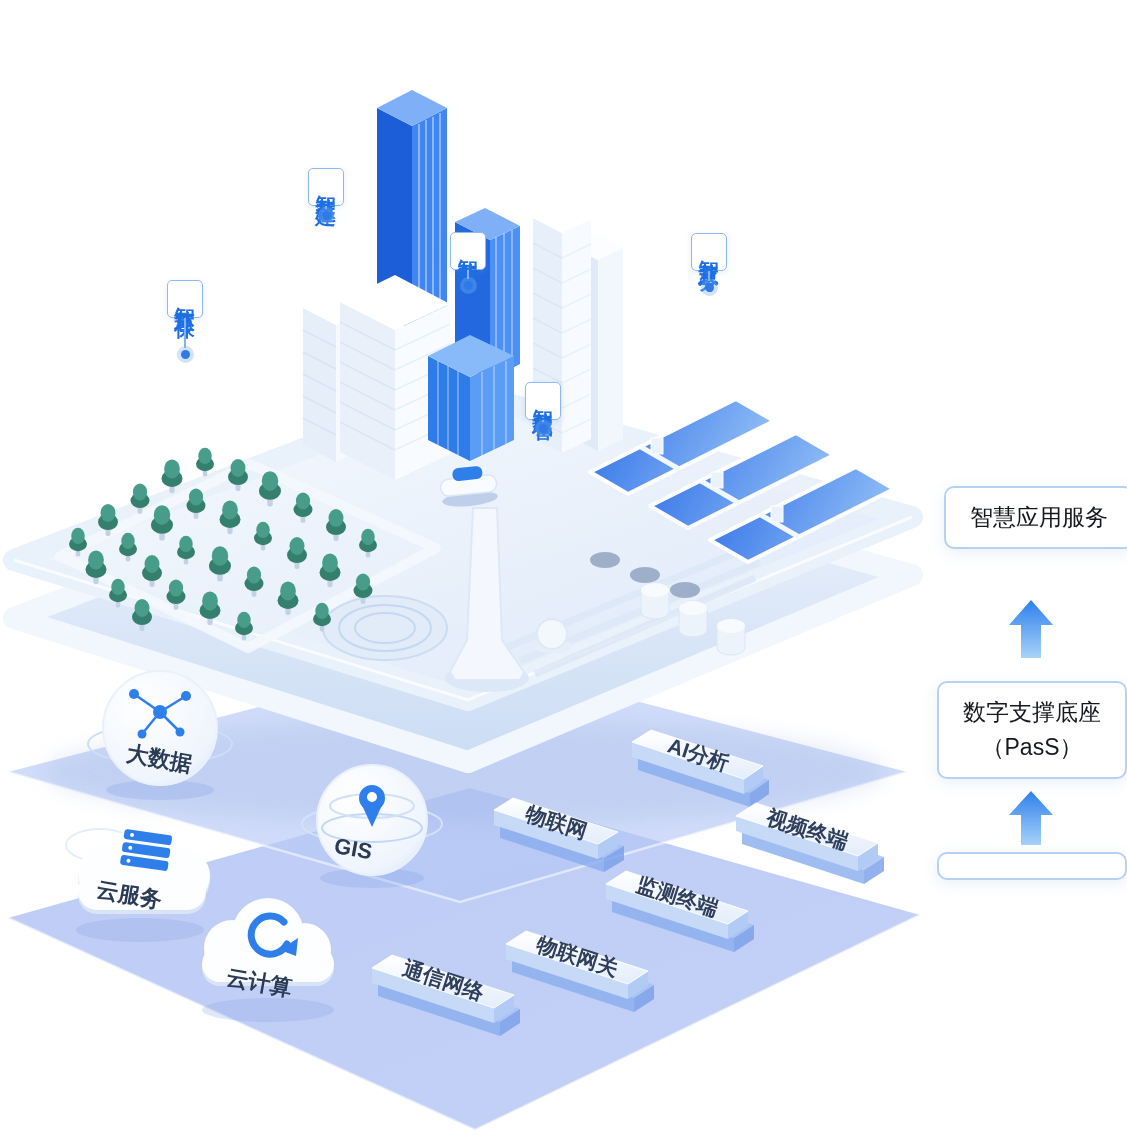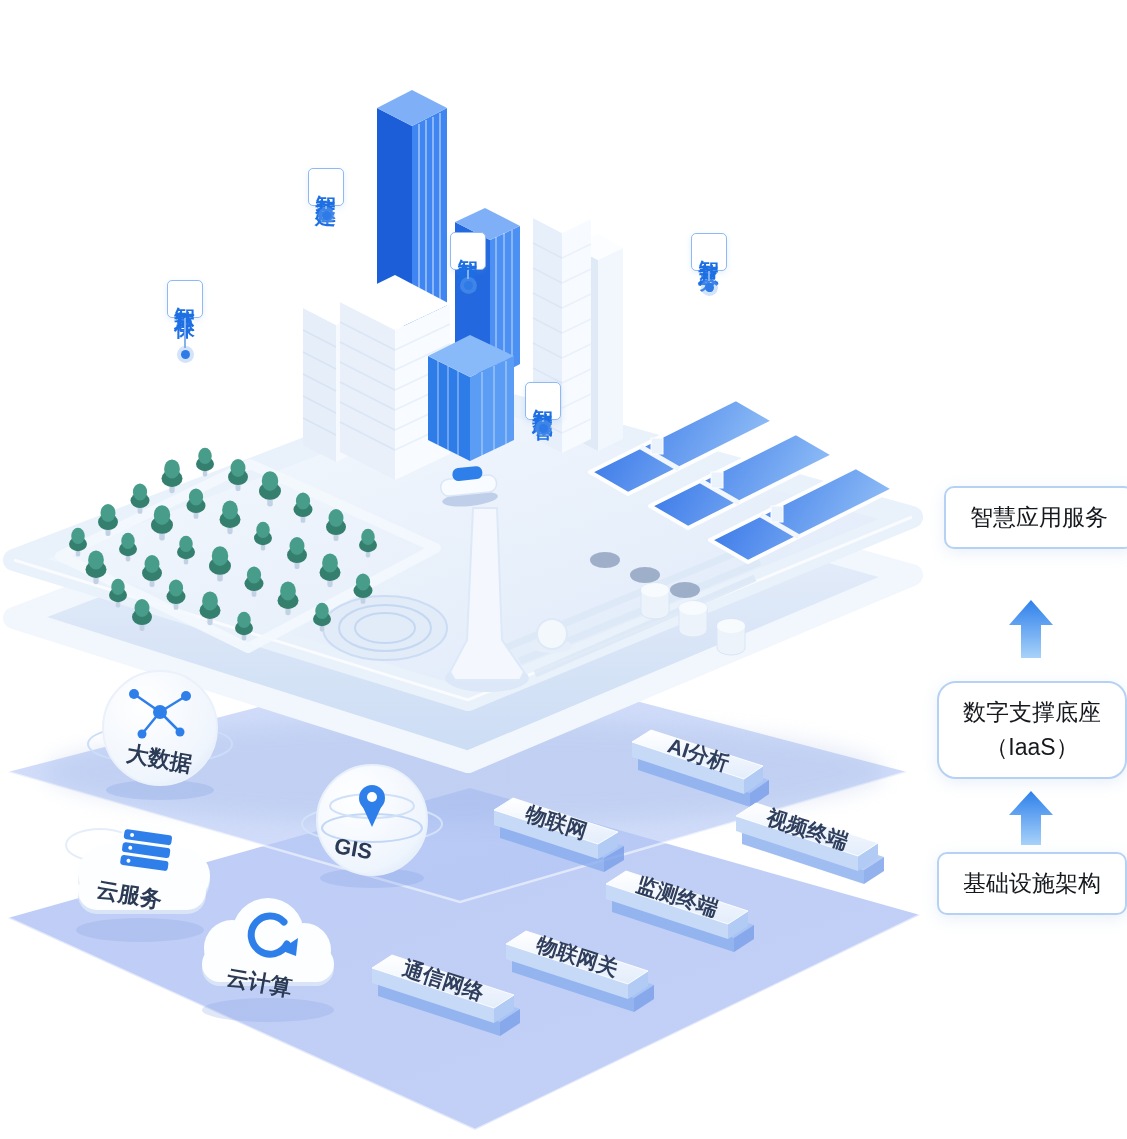--- a/index.html
+++ b/index.html
@@ -378,26 +378,25 @@
   </div>
 
   <div class="side-box" style="top:486px;margin-left:7px;">
     <div>智慧应用服务</div>
   </div>
   <div class="up-arrow" style="top:600px;">
     <svg width="44" height="58" viewBox="0 0 44 58">
         <path d="M22,0 L44,25 L32,25 L32,58 L12,58 L12,25 L0,25 Z" fill="url(#gArrow)"></path>
       </svg>
   </div>
-  <div class="side-box" style="top:681px;border-radius:19px;">
+  <div class="side-box" style="top:681px;">
     <div>数字支撑底座</div>
-    <div>（IaaS）</div>
+    <div>（PasS）</div>
   </div>
   <div class="up-arrow" style="top:791px;">
     <svg width="44" height="54" viewBox="0 0 44 54">
         <path d="M22,0 L44,24 L32,24 L32,54 L12,54 L12,24 L0,24 Z" fill="url(#gArrow)"></path>
       </svg>
   </div>
   <div class="side-box" style="top:852px;">
-    <div>基础设施架构</div>
   </div>
 
 </div>
 
 </body></html>

